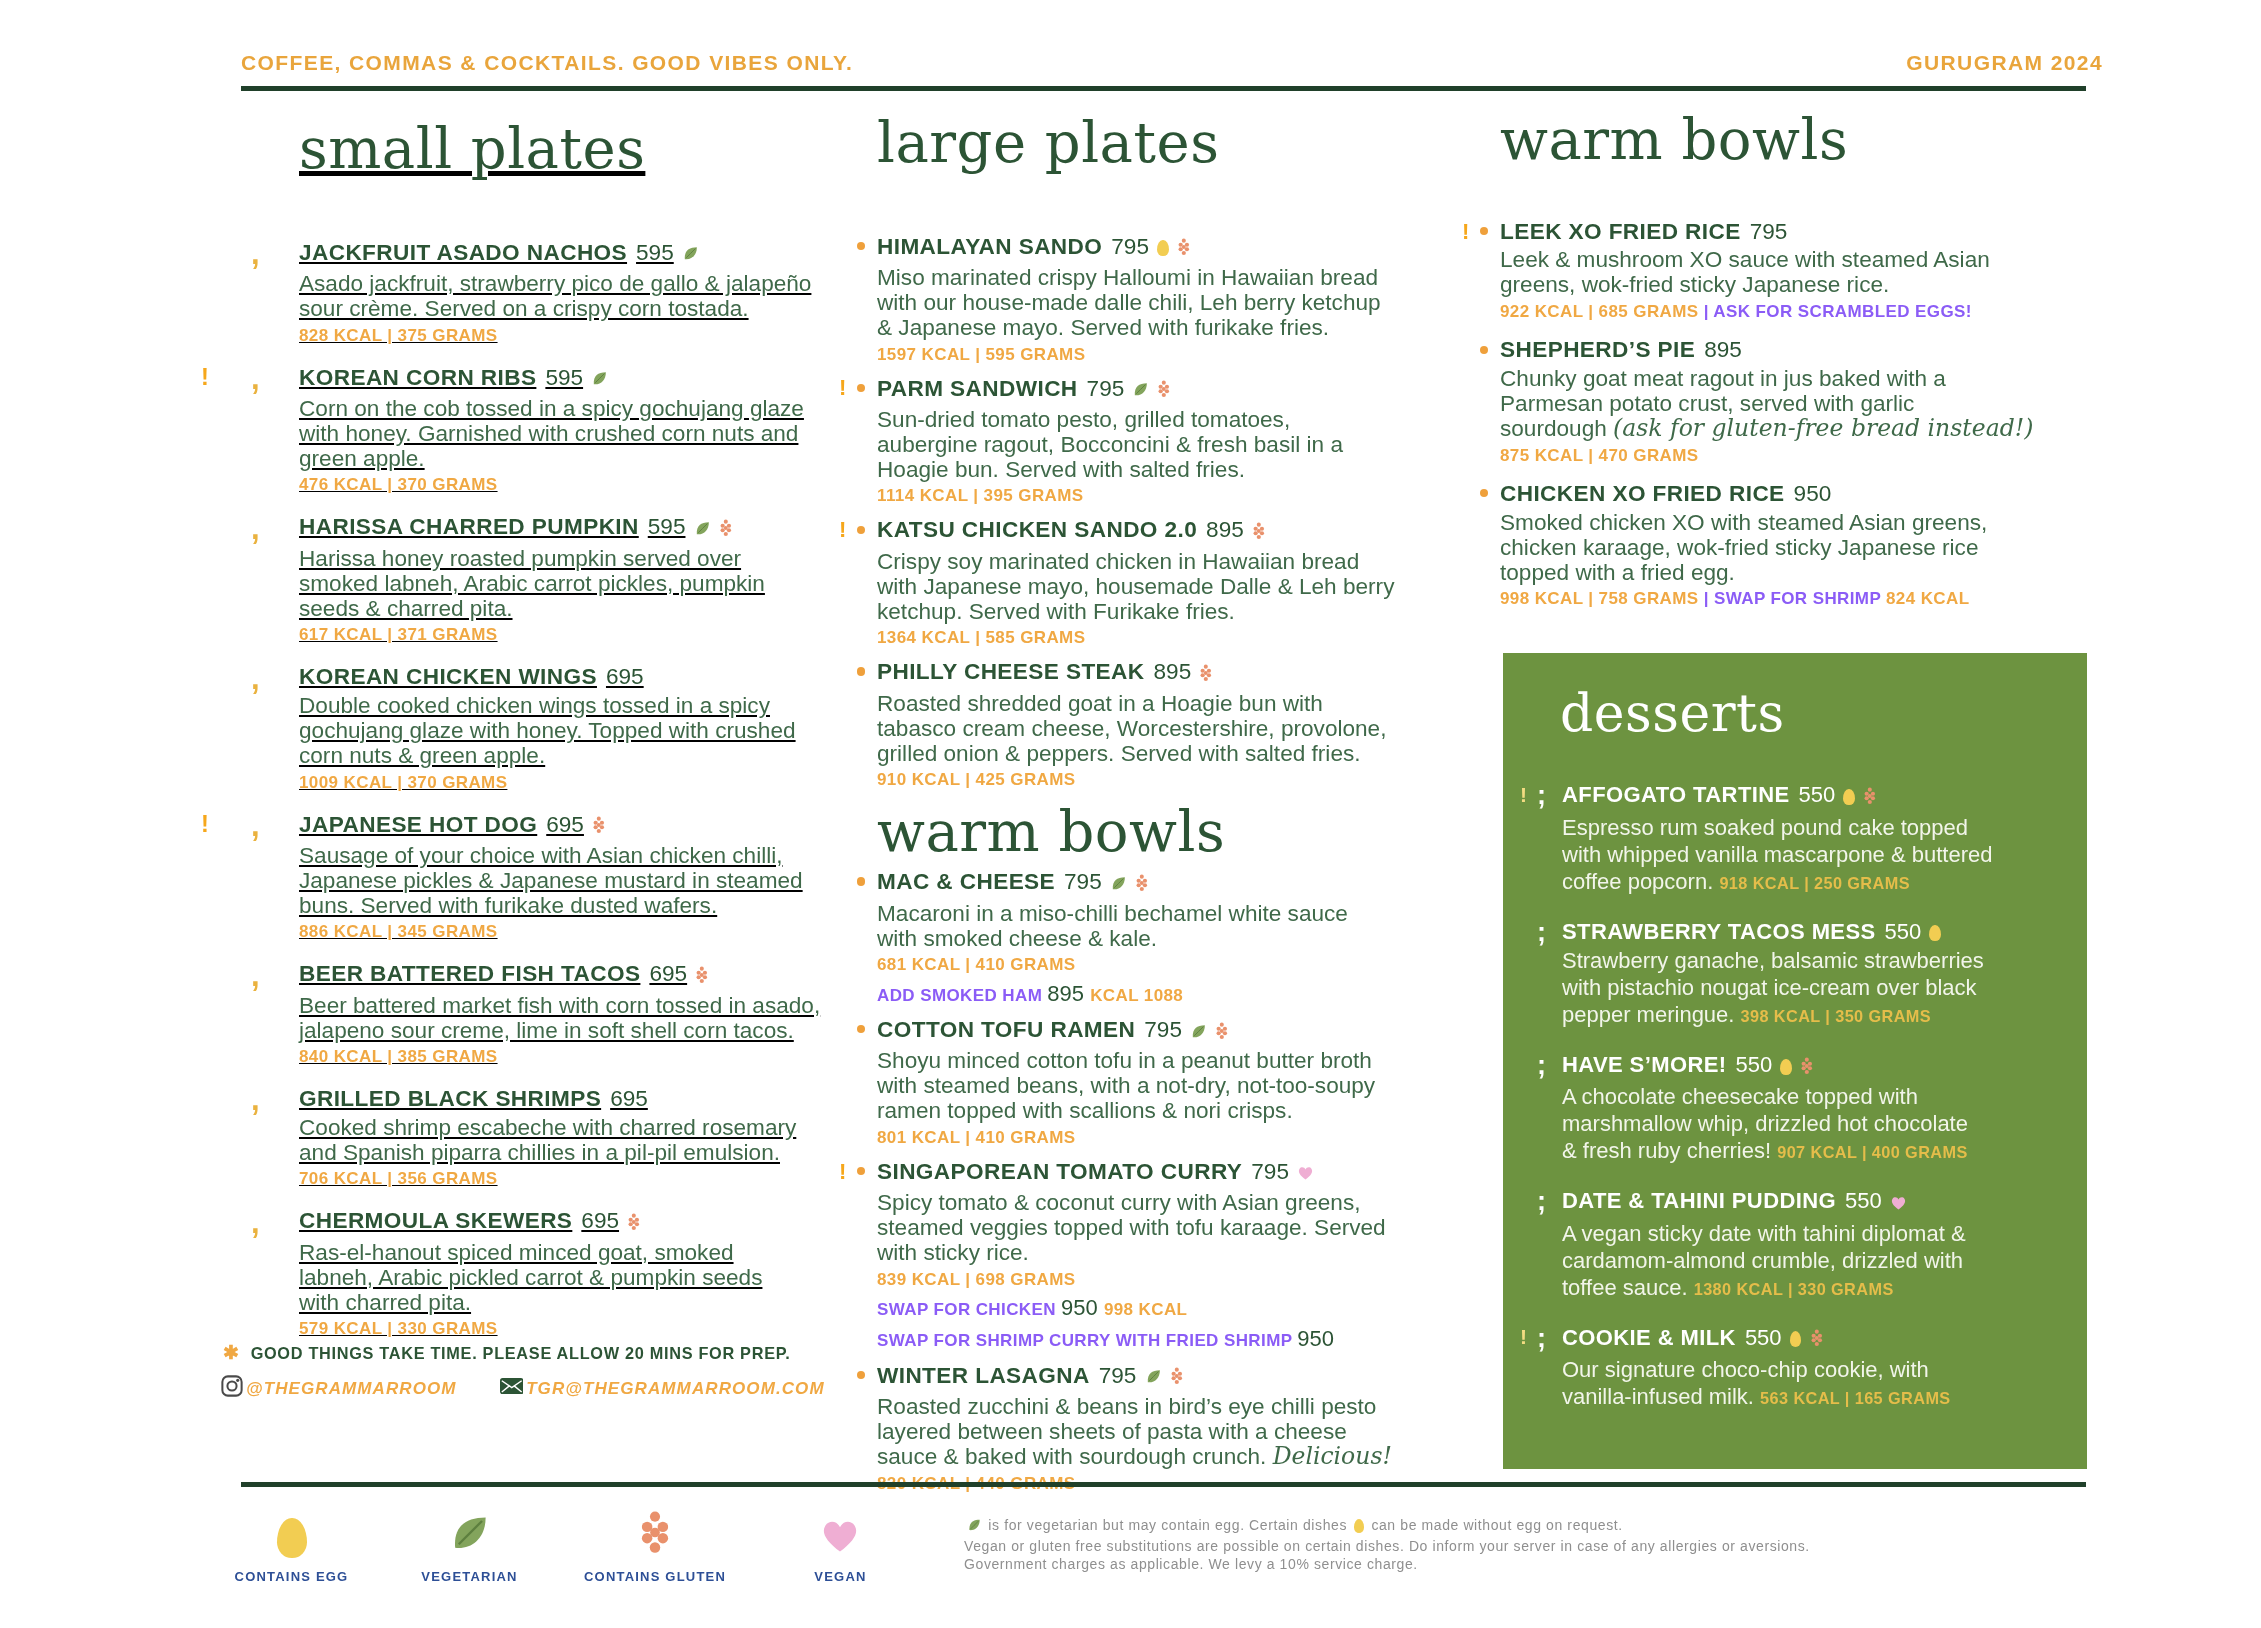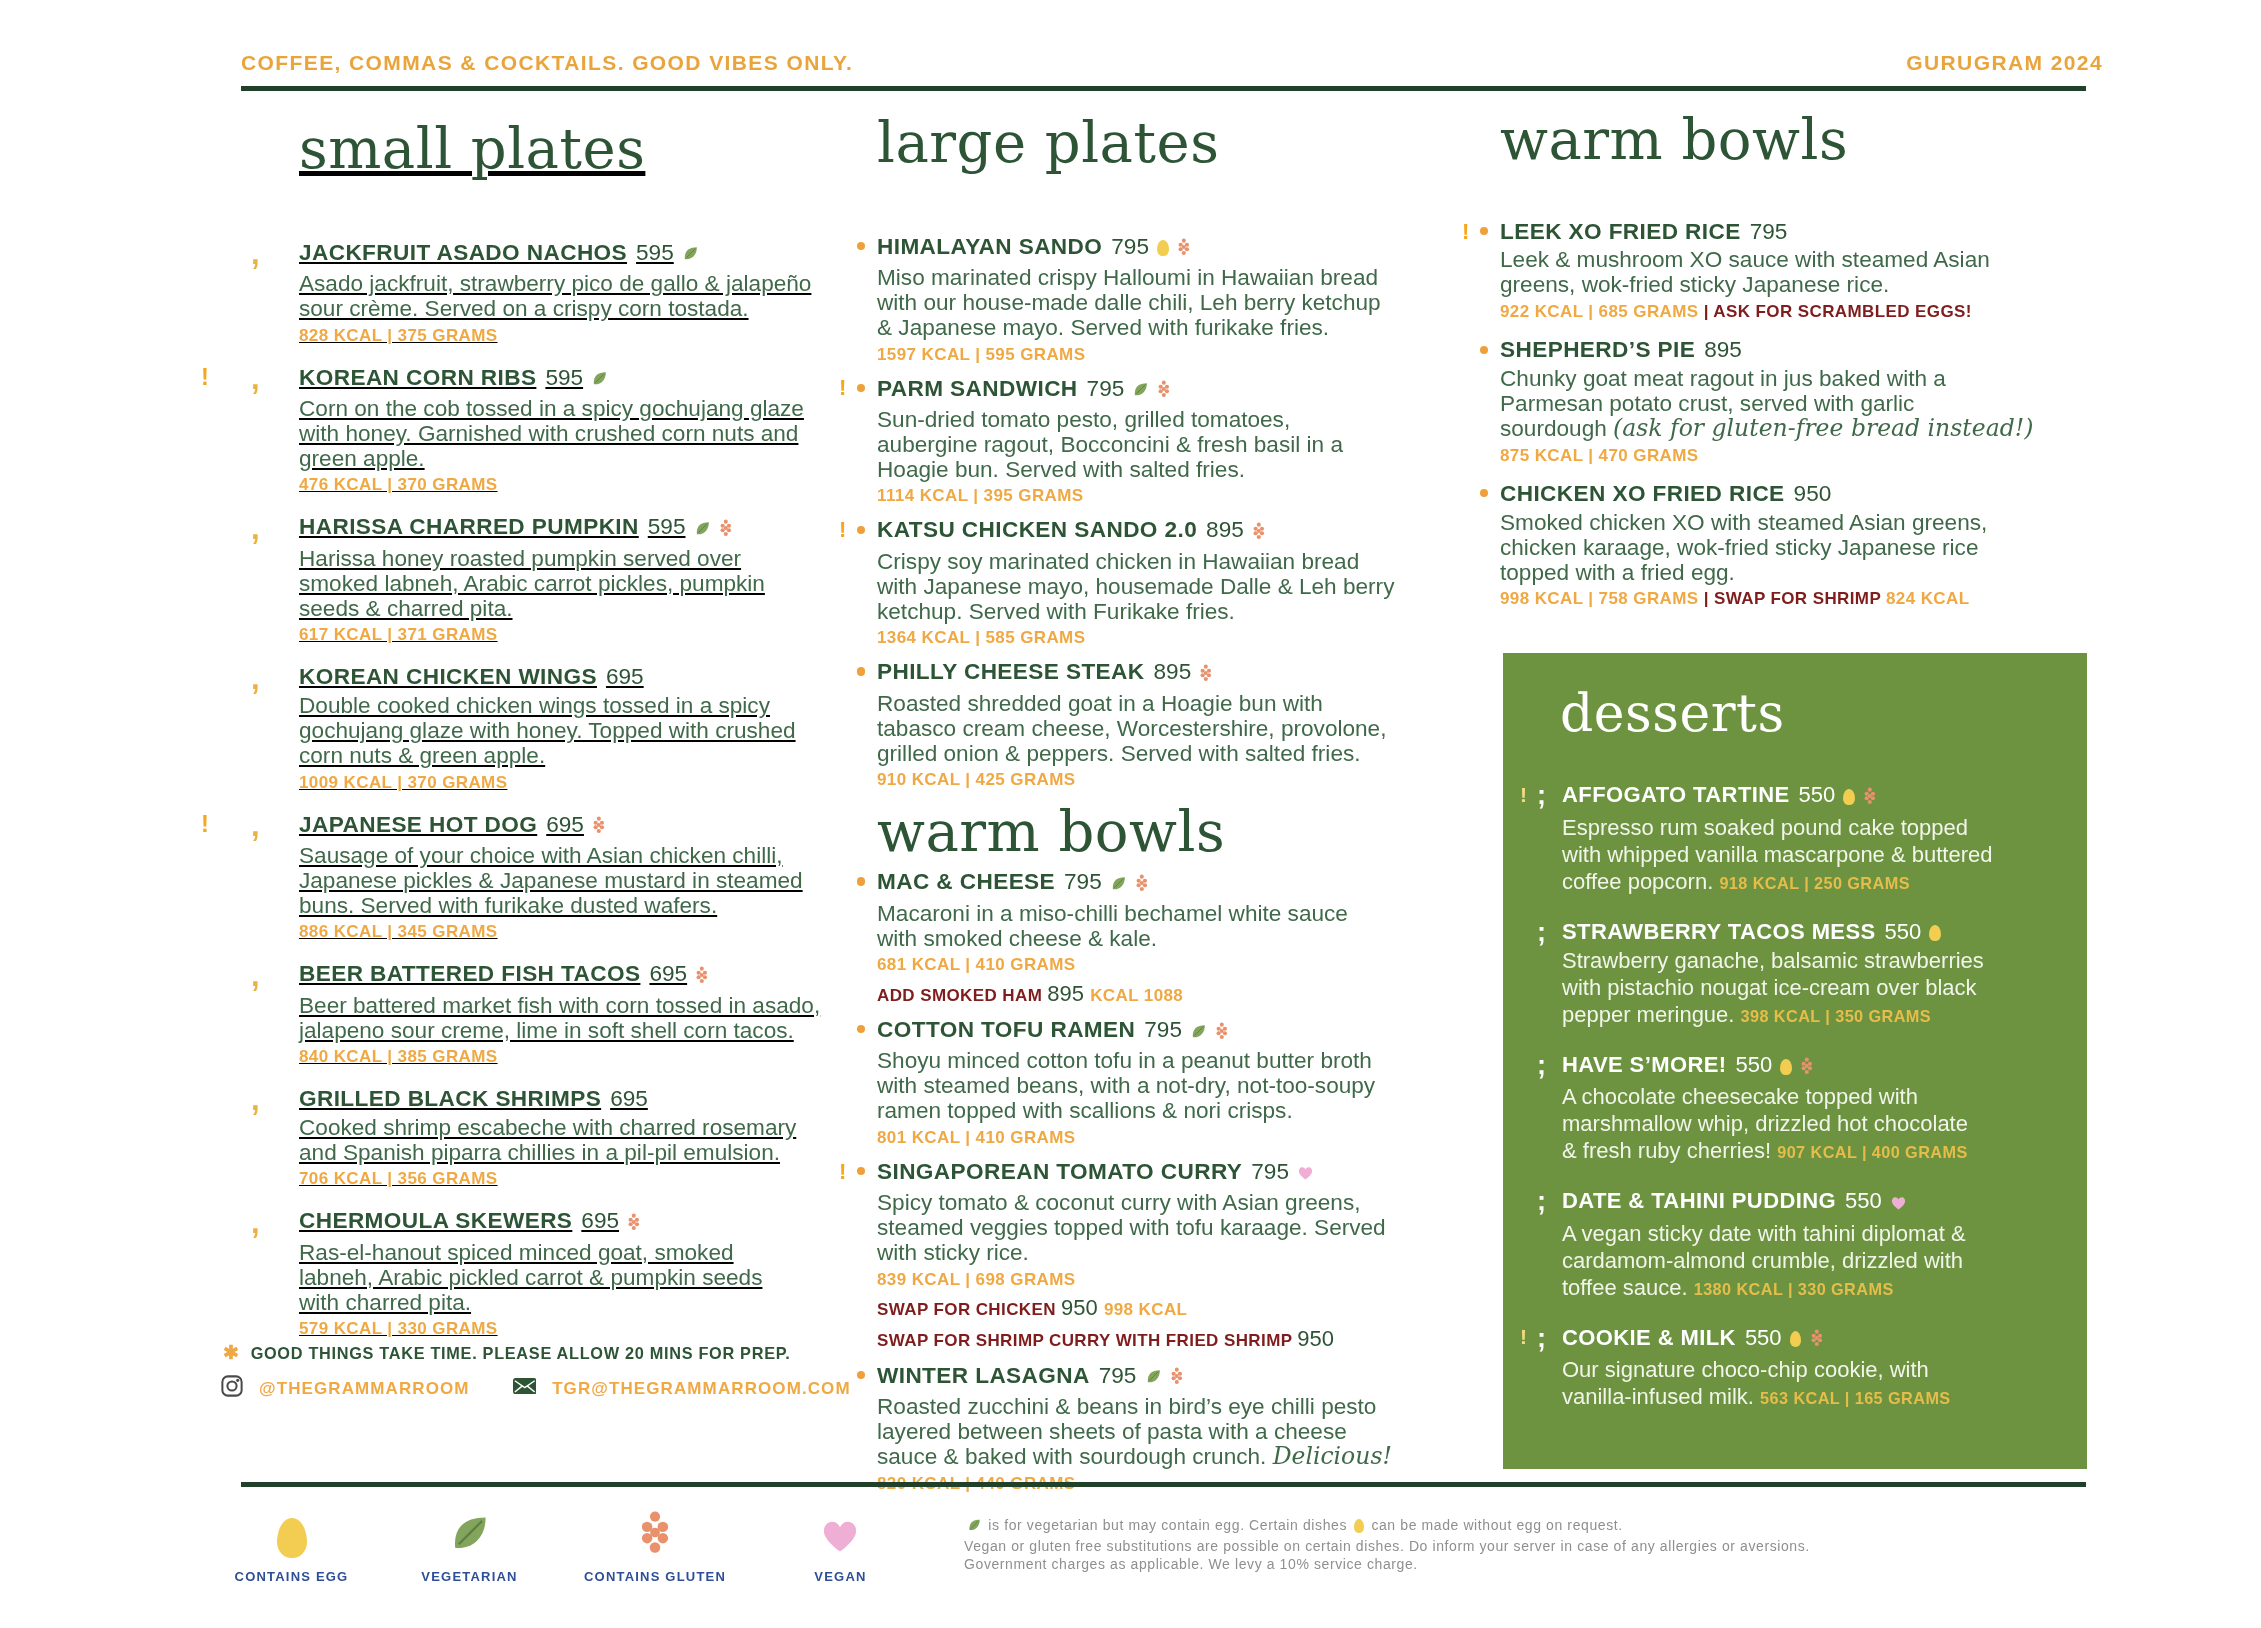--- a/index.html
+++ b/index.html
@@ -33,21 +33,21 @@
   .col3 .item{margin-bottom:14.5px;}
   .name-row{font-size:22.6px;line-height:25px;color:#2c5435;}
   .nm{font-weight:bold;letter-spacing:0.4px;}
   .pr{font-weight:400;margin-left:9px;}
   .desc{margin-top:3.6px;font-size:22.6px;line-height:25px;color:#3f6949;}
   .desc .dtxt{white-space:pre-line;}
   .ital{font-family:"DejaVu Serif",serif;font-style:italic;font-size:23.5px;text-align:right;}
   .kline{margin-top:3.6px;font-size:17px;line-height:22px;}
   .xline{margin-top:5.4px;font-size:17px;line-height:23.5px;}
   .p-gold{color:#f0a843;font-weight:bold;letter-spacing:0.4px;}
-  .p-bold{color:#7f1d1d;font-weight:bold;letter-spacing:0.4px;font-size:17px;}
+  .p-bold{color:#8b5cf6;font-weight:bold;letter-spacing:0.4px;font-size:17px;}
   .p-price{color:#2c5435;font-weight:400;font-size:22px;}
 
   
   .b{position:absolute;line-height:1;}
   .sec-comma .b-mark{left:-48px;top:-1.8px;font-size:31px;font-weight:bold;color:#eab23f;}
   .sec-comma .b-spicy{left:-98px;top:1.8px;font-size:23.5px;font-weight:bold;color:#f6a71b;}
   .sec-dot .b-mark{left:-20px;top:8.1px;width:8.1px;height:8.1px;border-radius:50%;background:#efa03b;}
   .sec-dot .b-spicy{left:-38px;top:1.8px;font-size:22px;font-weight:bold;color:#f6a71b;}
   .sec-semi .b-mark{left:-25px;top:0;font-size:27px;font-weight:bold;color:#ffffff;}
   .sec-semi .b-spicy{left:-42px;top:1.8px;font-size:21px;font-weight:bold;color:#f3dc82;}
@@ -60,21 +60,21 @@
   .dessert-box .name-row{color:#ffffff;font-size:22px;}
   .dessert-box .desc{color:#f2f5ea;font-size:22px;line-height:27px;}
   .k-inline{font-size:16.3px;font-weight:bold;color:#e5bd4a;letter-spacing:0.4px;}
 
   
   .prep{position:absolute;left:223px;top:1341px;font-size:16.3px;font-weight:bold;
         color:#2c5435;letter-spacing:0.7px;}
   .prep .star{color:#f0a843;margin-right:11px;font-size:19px;}
   .social{position:absolute;left:221px;top:1375px;display:flex;align-items:center;
           font-size:17px;font-weight:bold;letter-spacing:1.1px;color:#f0a843;}
-  .social .txt{margin-left:16px;}
+  .social .txt{margin-left:3px;font-style:italic;}
   .social .gap{width:43px;}
 
   
   .legend{position:absolute;left:228px;top:1507px;display:flex;gap:51px;}
   .leg{display:flex;flex-direction:column;align-items:center;min-width:127px;}
   .leg .ic{height:51px;display:flex;align-items:flex-end;}
   .leg .lb{margin-top:11px;font-size:13px;font-weight:bold;color:#2d4f96;letter-spacing:1.2px;}
   .fineprint{position:absolute;left:964px;top:1516px;font-size:14px;line-height:18px;
              color:#8f8f8f;letter-spacing:0.6px;}
   .fineprint .ln{white-space:nowrap;}

